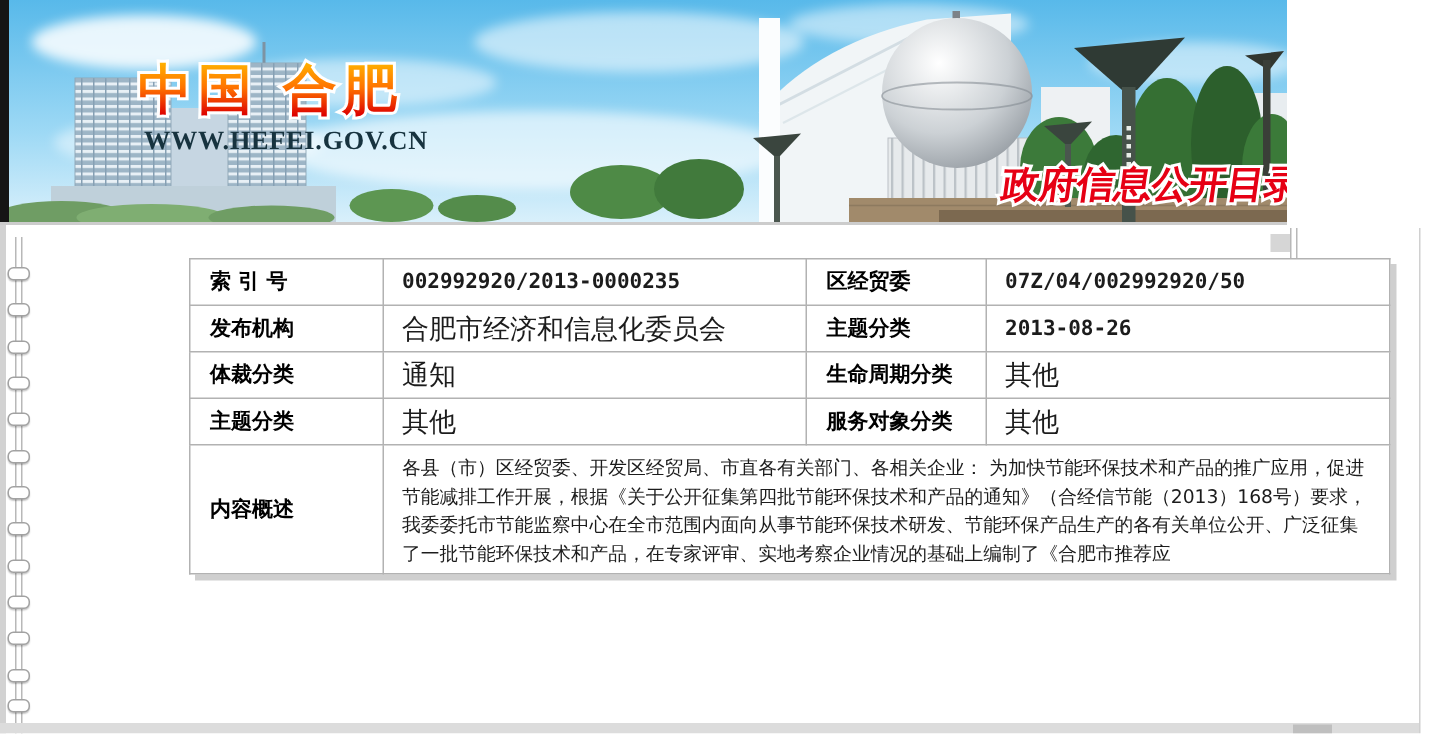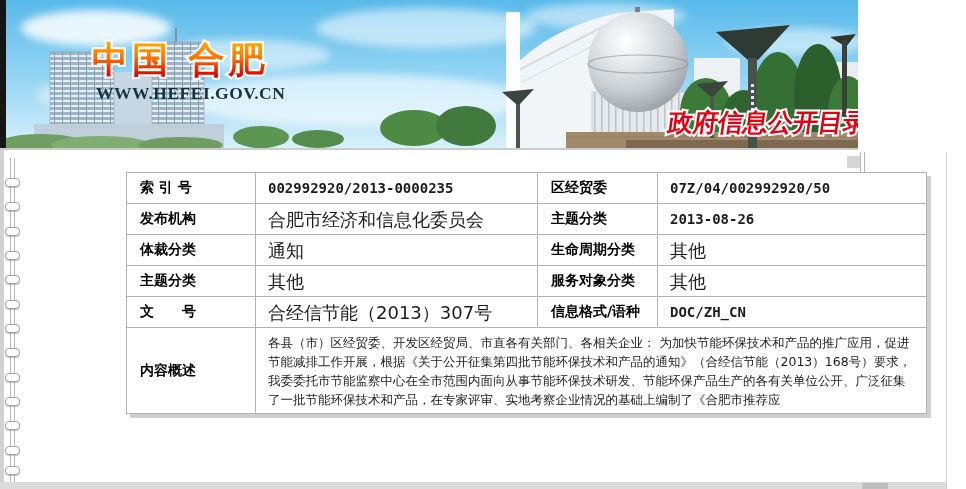--- a/index.html
+++ b/index.html
@@ -201,26 +201,20 @@
     <td class="val">通知</td>
     <td class="lbl">生命周期分类</td>
     <td class="val">其他</td>
   </tr>
   <tr class="h26">
     <td class="lbl">主题分类</td>
     <td class="val">其他</td>
     <td class="lbl">服务对象分类</td>
     <td class="val">其他</td>
   </tr>
-  <tr class="h26">
-    <td class="lbl">文　　号</td>
-    <td class="val">合经信节能（2013）307号</td>
-    <td class="lbl">信息格式/语种</td>
-    <td class="val mono">DOC/ZH_CN</td>
-  </tr>
   <tr class="h81">
     <td class="lbl">内容概述</td>
     <td class="val summary" colspan="3">各县（市）区经贸委、开发区经贸局、市直各有关部门、各相关企业： 为加快节能环保技术和产品的推广应用，促进节能减排工作开展，根据《关于公开征集第四批节能环保技术和产品的通知》（合经信节能（2013）168号）要求，我委委托市节能监察中心在全市范围内面向从事节能环保技术研发、节能环保产品生产的各有关单位公开、广泛征集了一批节能环保技术和产品，在专家评审、实地考察企业情况的基础上编制了《合肥市推荐应</td>
   </tr>
 
 </tbody>
     </table>
 </div>
 
 </body></html>

